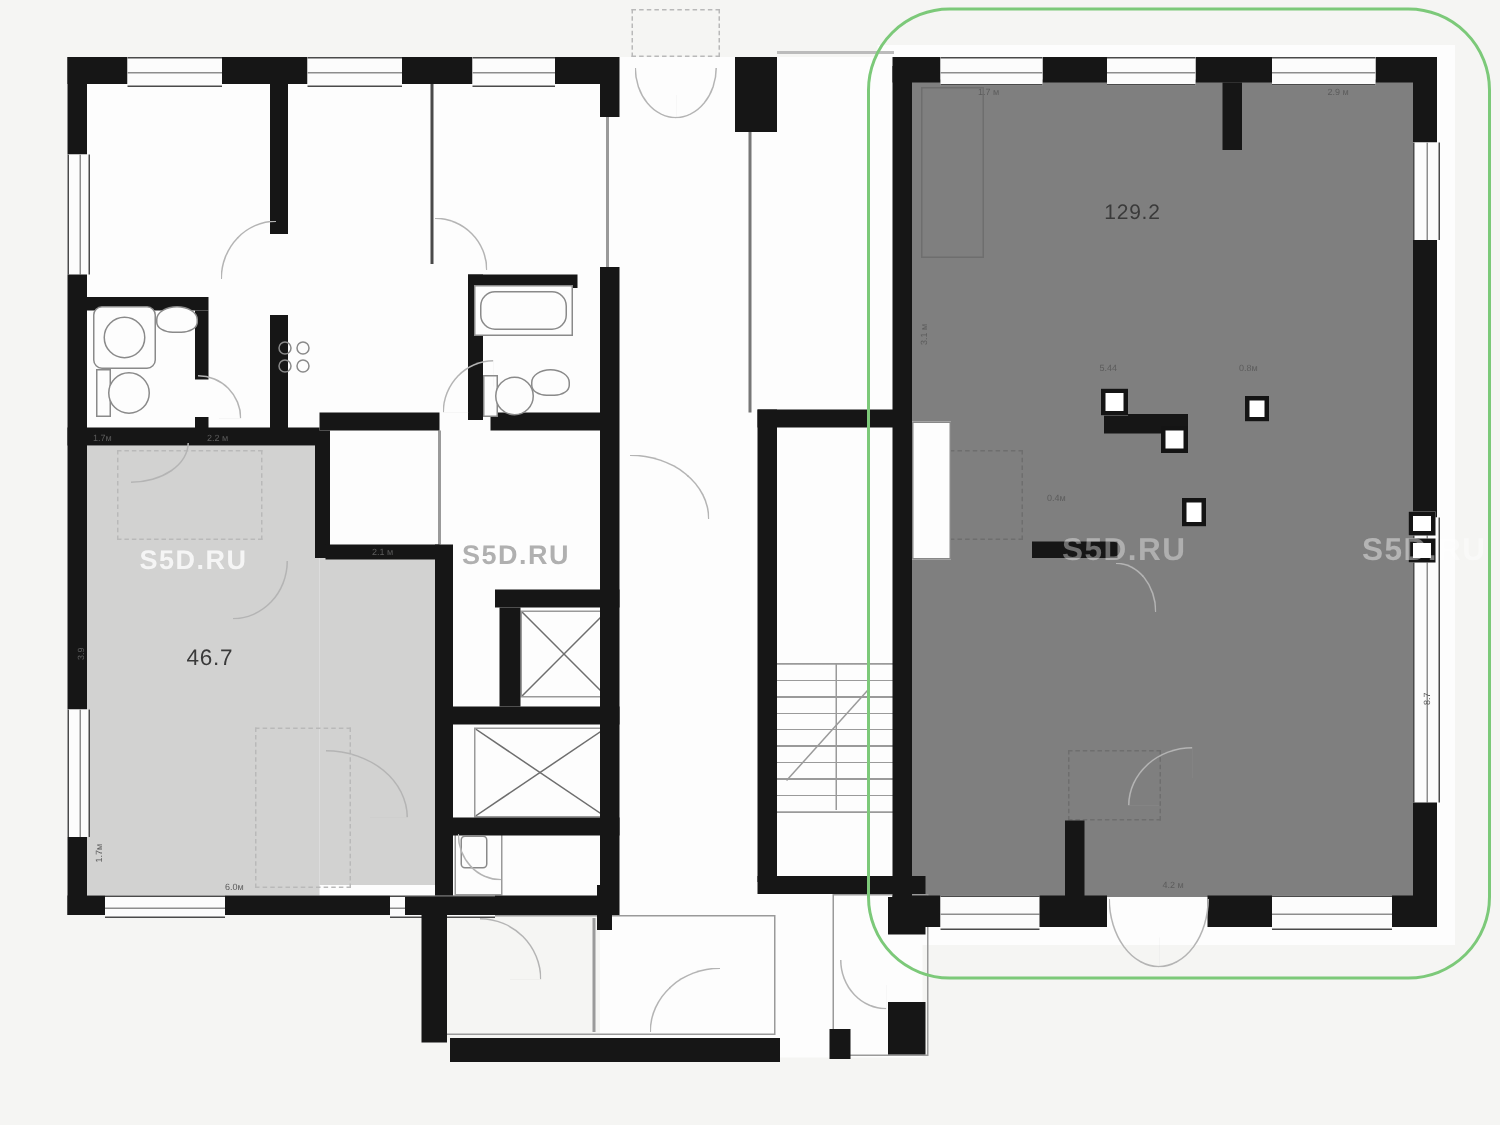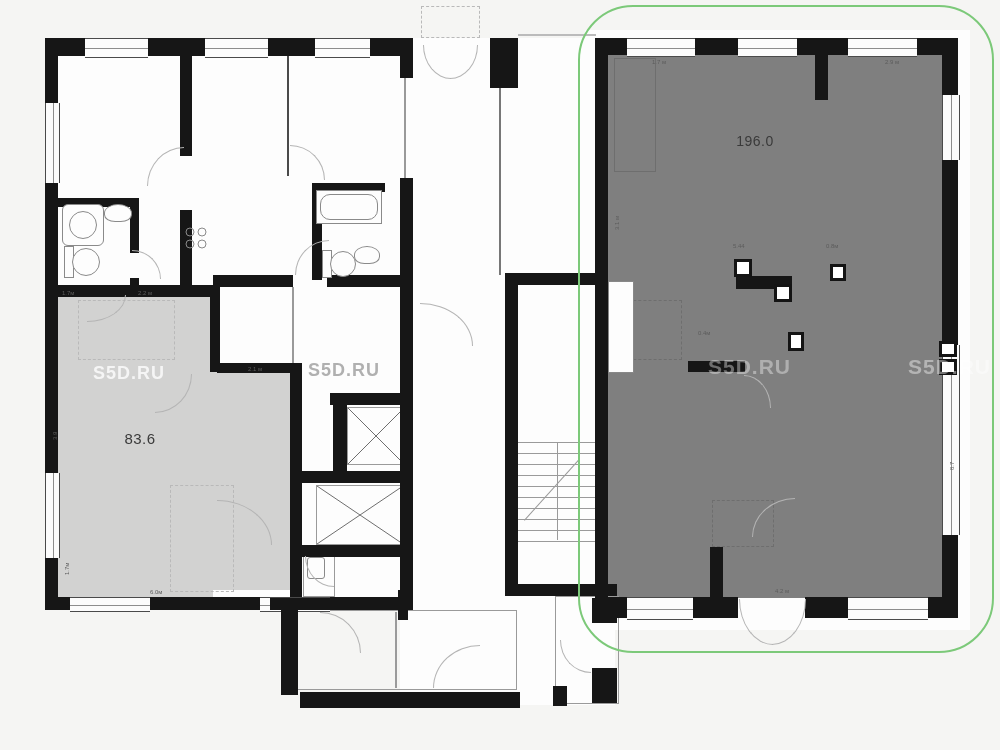--- a/index.html
+++ b/index.html
@@ -211,22 +211,22 @@
   <div class="abs arc br" style="left:450px;top:45px;width:27px;height:33px;"></div>
   <div class="abs arc tr" style="left:420px;top:303px;width:52px;height:42px;"></div>
   <div class="abs arc tr" style="left:320px;top:612px;width:40px;height:40px;"></div>
   <div class="abs arc tl" style="left:433px;top:645px;width:46px;height:42px;"></div>
   <div class="abs arc bl" style="left:560px;top:640px;width:30px;height:32px;"></div>
   <div class="abs arc tr" style="left:744px;top:375px;width:26px;height:32px;"></div>
   <div class="abs arc tl" style="left:752px;top:498px;width:42px;height:38px;"></div>
   <div class="abs arc bl" style="left:739px;top:599px;width:33px;height:45px;"></div>
   <div class="abs arc br" style="left:772px;top:599px;width:33px;height:45px;"></div>
 
-  <div class="abs area-label" style="left:100px;top:430px;width:80px;">83.6</div>
-  <div class="abs area-label" style="left:715px;top:133px;width:80px;font-size:14px;">196.0</div>
+  <div class="abs area-label" style="left:100px;top:430px;width:80px;">46.7</div>
+  <div class="abs area-label" style="left:715px;top:133px;width:80px;font-size:14px;">129.2</div>
 
   <div class="abs dim" style="left:652px;top:59px;">1.7 м</div>
   <div class="abs dim" style="left:885px;top:59px;">2.9 м</div>
   <div class="abs dim" style="left:733px;top:243px;">5.44</div>
   <div class="abs dim" style="left:826px;top:243px;">0.8м</div>
   <div class="abs dim rot" style="left:614px;top:230px;">3.1 м</div>
   <div class="abs dim rot" style="left:949px;top:470px;">8.7</div>
   <div class="abs dim" style="left:248px;top:366px;">2.1 м</div>
   <div class="abs dim" style="left:138px;top:290px;">2.2 м</div>
   <div class="abs dim" style="left:62px;top:290px;">1.7м</div>

